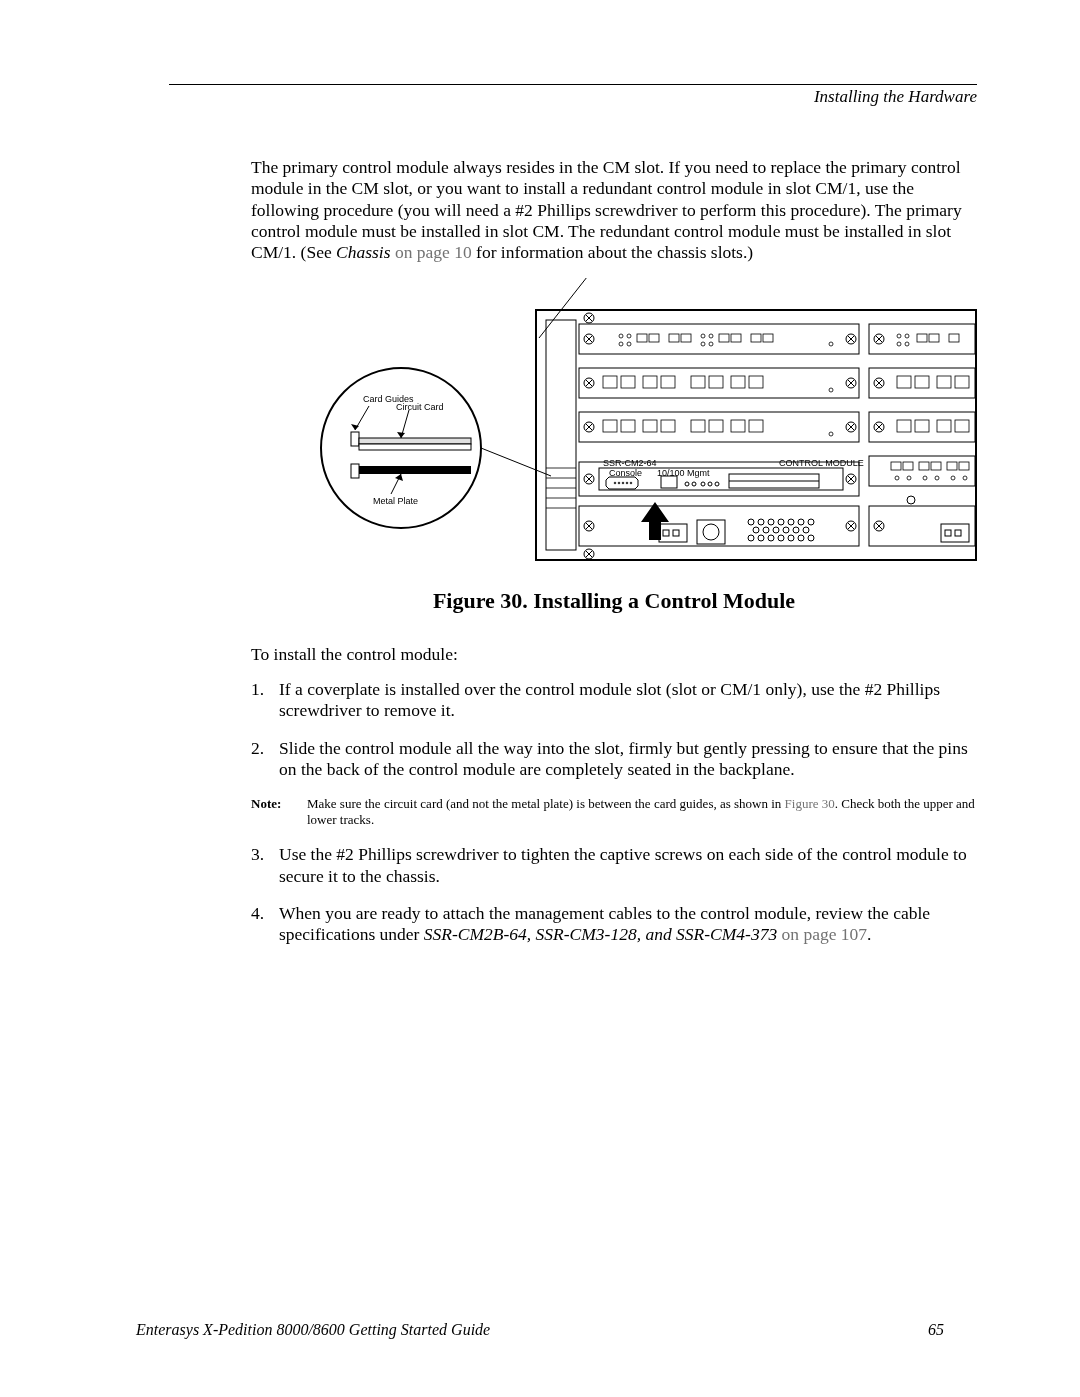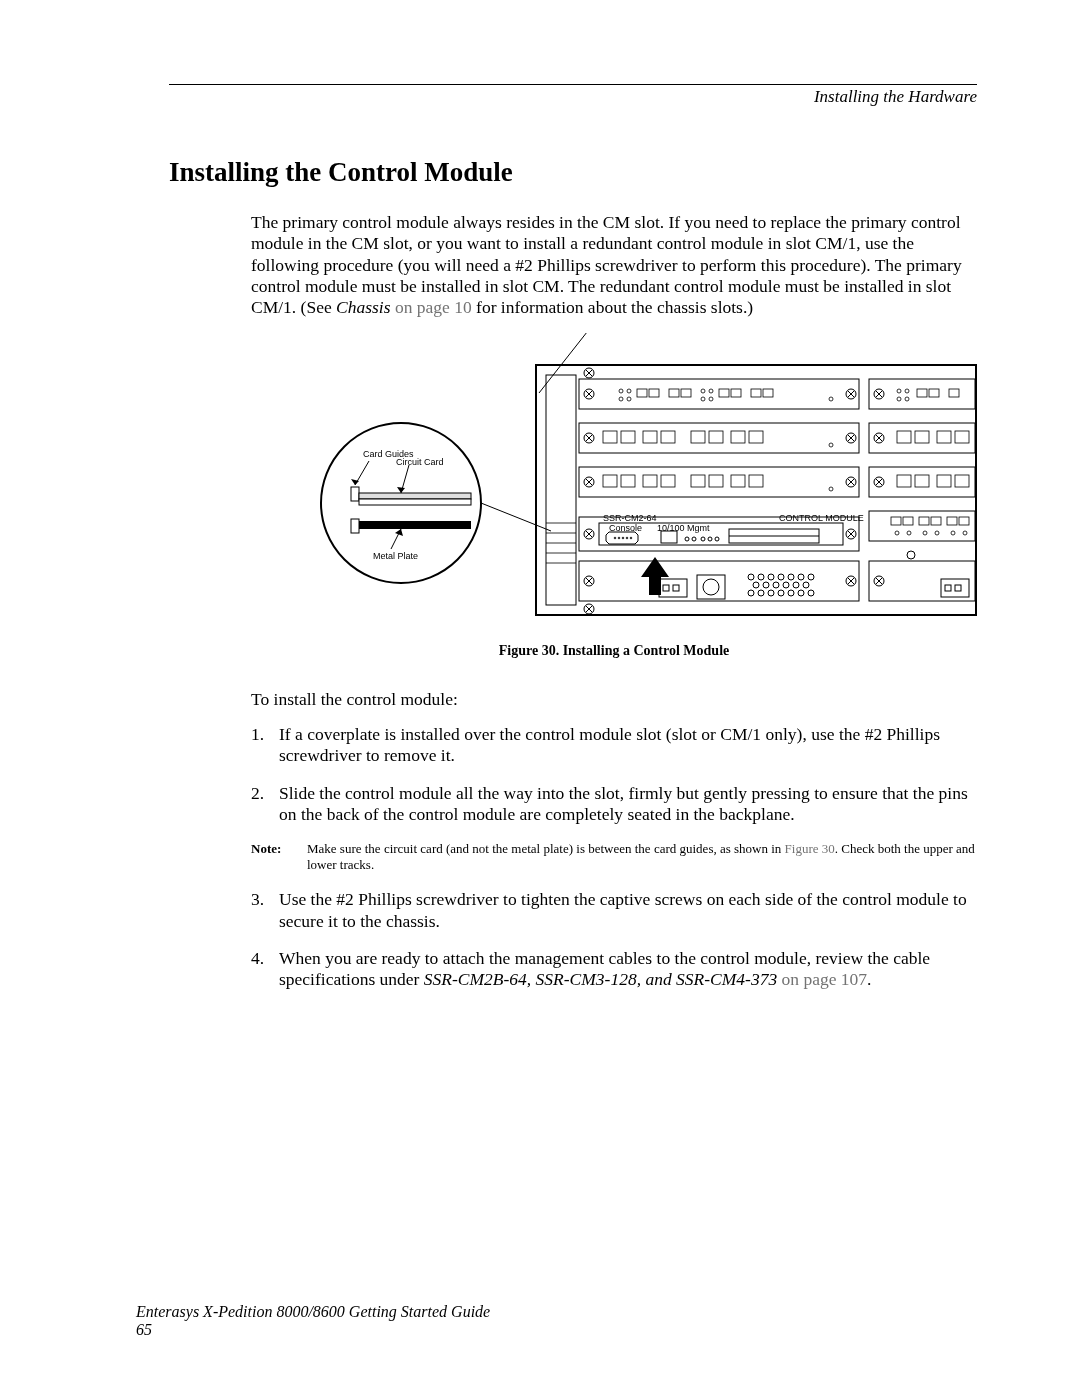--- a/index.html
+++ b/index.html
@@ -46,21 +46,21 @@
   .xref { color: #737373; }
   .figure-wrap {
     margin: 12px 0 8px 0;
     position: relative;
     height: 300px;
   }
   .fig-svg { display:block; }
   .figure-caption {
     text-align: center;
     font-weight: bold;
-    font-size: 14px;
+    font-size: 22px;
     margin: 10px 0 30px 0;
   }
   ol.proc {
     list-style: none;
     margin-left: 0;
     padding-left: 0;
   }
   ol.proc li {
     font-size: 17.5px;
     line-height: 1.22;
@@ -84,35 +84,33 @@
   }
   .footer {
     position: absolute;
     bottom: 58px;
     left: 136px;
     width: 808px;
     font-style: italic;
     font-size: 16px;
     display: flex;
     justify-content: space-between;
-    flex-direction: column;
   }
   .footer .pg { font-style: italic; }
   em, .ital { }
   
   .figlabel { font-family: Arial, sans-serif; font-size: 9px; fill:#000; }
 </style>
 </head>
 <body>
 
 <div class="page">
   <div class="head-rule"></div>
   <div class="running-head">Installing the Hardware</div>
 
-  <h2 class="section-title">Installing the Control Module</h2>
 
   <div class="body-indent">
     <p class="body">
       <span>The primary control module always resides in the CM slot. If you need to replace the primary control module in the CM slot, or you want to install a redundant control module in slot CM/1, use the following procedure (you will need a #2 Phillips screwdriver to perform this procedure). The primary control module must be installed in slot CM. The redundant control module must be installed in slot CM/1. (See </span><em>Chassis</em><a class="xref"> on page 10</a><span> for information about the chassis slots.)</span>
     </p>
 
 
     <div class="figure-wrap">
       <svg class="fig-svg" width="726" height="300" viewBox="0 0 726 300">
 

